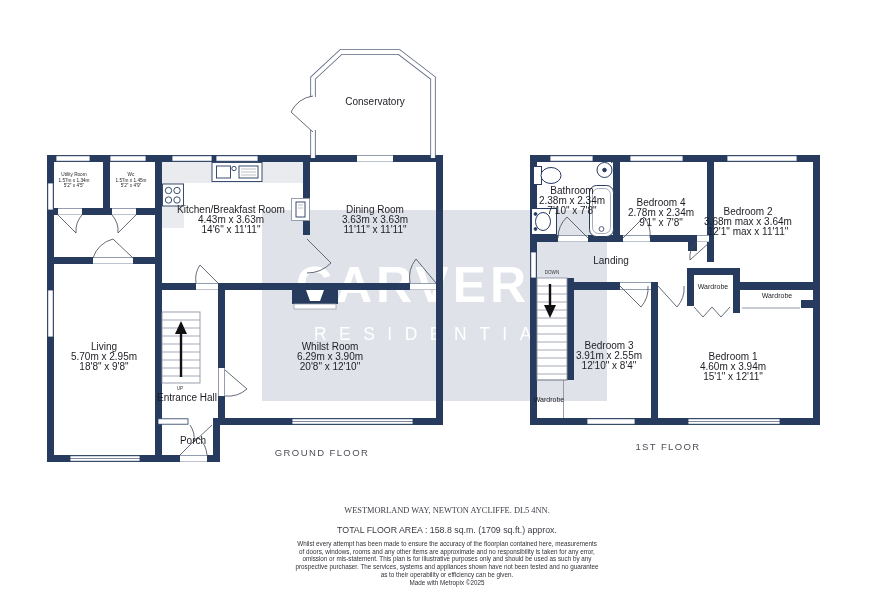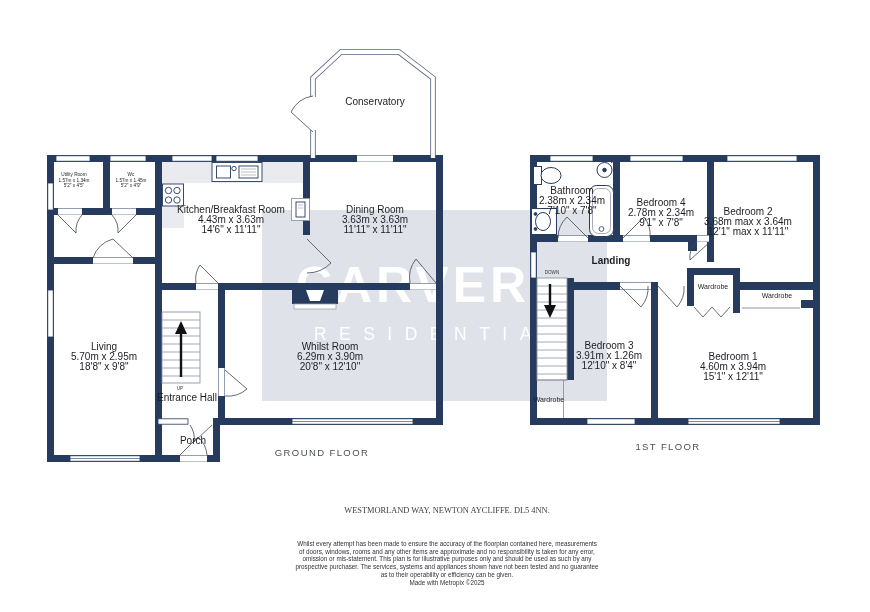--- a/index.html
+++ b/index.html
@@ -307,45 +307,46 @@
   <div>2.78m x 2.34m</div>
   <div>9'1" x 7'8"</div>
 </div>
 
 <div class="lbl" style="left:748px;top:207px;">
   <div>Bedroom 2</div>
   <div>3.68m max x 3.64m</div>
   <div>12'1" max x 11'11"</div>
 </div>
 
-<div class="lbl" style="left:611px;top:256px;font-weight:bold;">
+<div class="lbl" style="left:611px;top:256px;">
   <div>Landing</div>
 </div>
 
 <div class="dirlbl" style="left:552px;top:270px;">DOWN</div>
 
 <div class="lbl" style="left:609px;top:341px;">
   <div>Bedroom 3</div>
-  <div>3.91m x 1.26m</div>
+  <div>3.91m x 2.55m</div>
   <div>12'10" x 8'4"</div>
 </div>
 
 <div class="lbl" style="left:733px;top:352px;text-align:center;">
   <div>Bedroom 1</div>
   <div>4.60m x 3.94m</div>
   <div>15'1" x 12'11"</div>
 </div>
 
 <div class="wlabel" style="left:713px;top:283px;">Wardrobe</div>
 <div class="wlabel" style="left:777px;top:292px;">Wardrobe</div>
 <div class="wlabel" style="left:549px;top:396px;">Wardrobe</div>
 
 <div class="floorlbl" style="left:668px;top:441px;">1ST FLOOR</div>
 
 <div class="addr" style="left:447px;top:506px;font-family:Liberation Serif, serif;">WESTMORLAND WAY, NEWTON AYCLIFFE. DL5 4NN.</div>
+<div class="area" style="left:447px;top:525px;">TOTAL FLOOR AREA : 158.8 sq.m. (1709 sq.ft.) approx.</div>
 <div class="disc" style="left:447px;top:540px;">
   <div>Whilst every attempt has been made to ensure the accuracy of the floorplan contained here, measurements</div>
   <div>of doors, windows, rooms and any other items are approximate and no responsibility is taken for any error,</div>
   <div>omission or mis-statement. This plan is for illustrative purposes only and should be used as such by any</div>
   <div>prospective purchaser. The services, systems and appliances shown have not been tested and no guarantee</div>
   <div>as to their operability or efficiency can be given.</div>
   <div>Made with Metropix ©2025</div>
 </div>
 
 </div>

